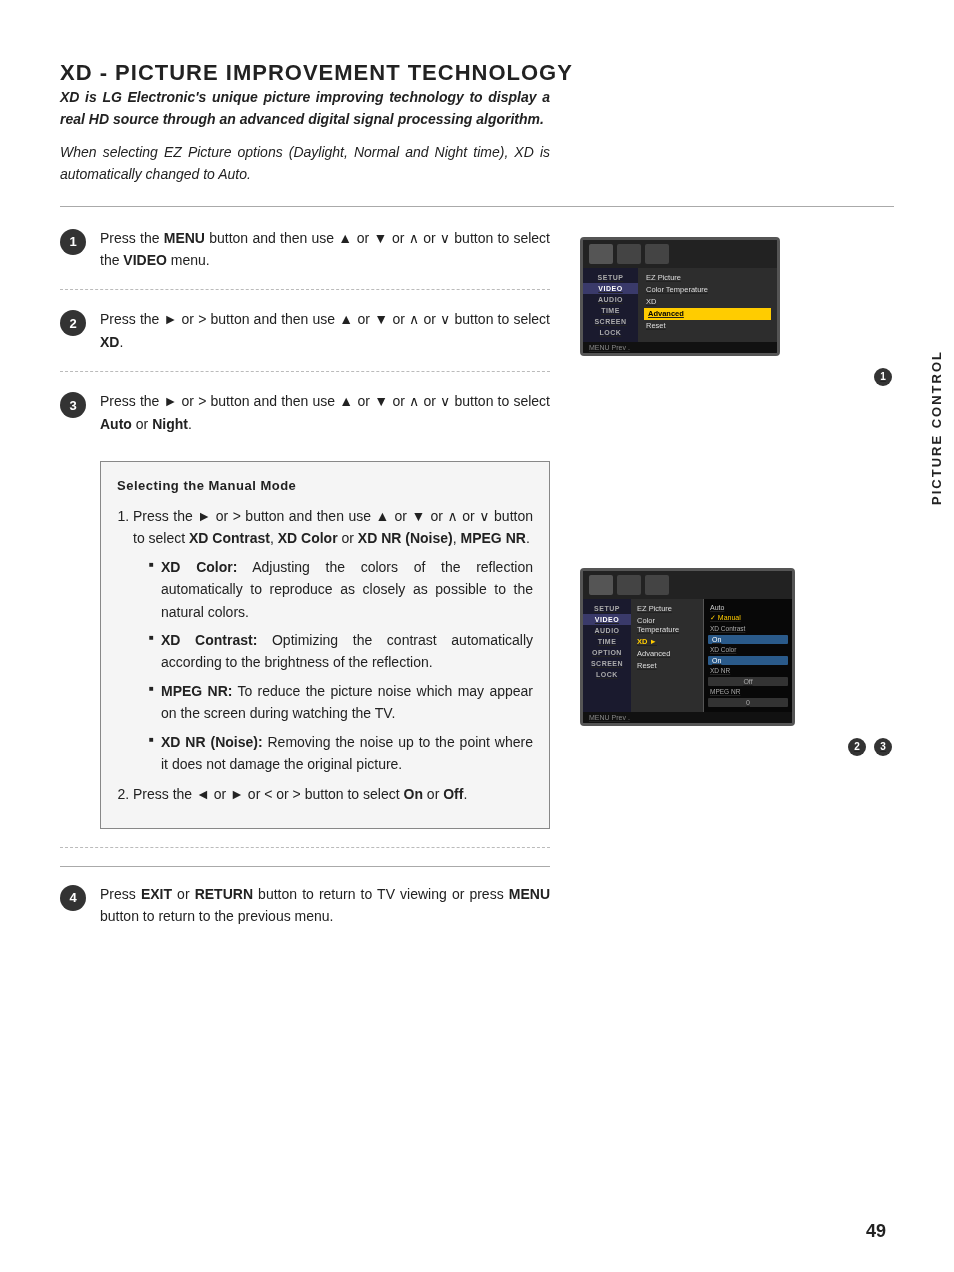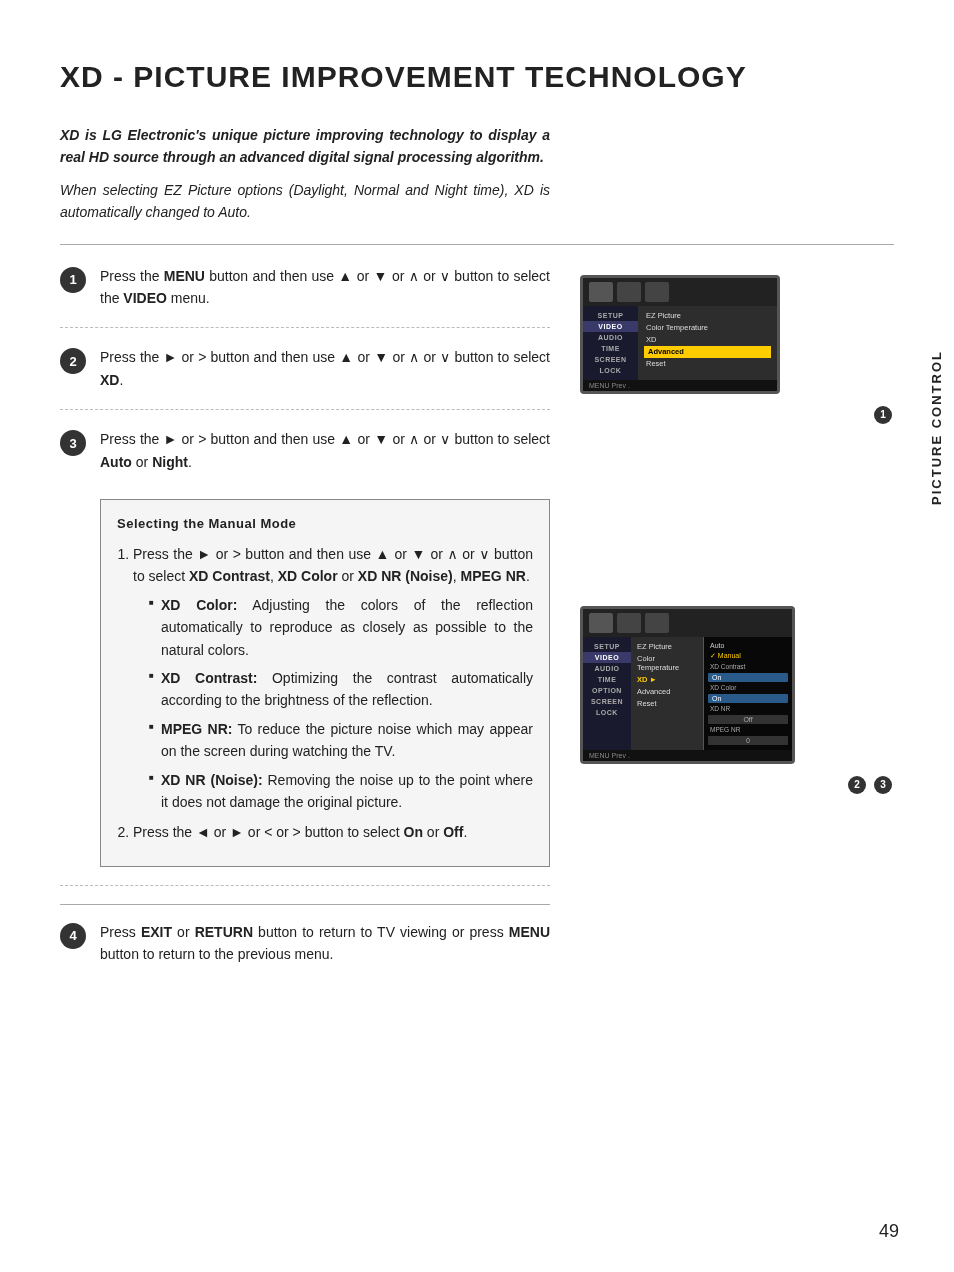--- a/index.html
+++ b/index.html
@@ -30,32 +30,31 @@
       font-size: 13px;
       font-weight: bold;
       letter-spacing: 2px;
       color: #222;
     }
 
     
     .page-number {
       position: absolute;
       bottom: 30px;
-      right: 55px;
+      right: 68px;
       font-size: 18px;
-      font-weight: normal;
+      font-weight: bold;
       margin-top: 8px;
     }
 
     
     .page-title {
-      font-size: 30px;
+      font-size: 22px;
       font-weight: bold;
       letter-spacing: 1px;
-      margin-bottom: 30px;
       margin-top: 20px;
       text-transform: uppercase;
     }
 
     
     .intro-block {
       max-width: 490px;
       margin-bottom: 20px;
       line-height: 1.6;
       font-style: italic;
@@ -233,20 +232,21 @@
       color: #fff;
       font-size: 10px;
       font-weight: bold;
       align-items: center;
       justify-content: center;
       margin: 2px;
     }
 
     .tv-screen-group {
       margin-top: 10px;
+      text-decoration: underline;
     }
     .tv-sub-item {
       font-size: 7px;
       color: #ccc;
       padding: 1.5px 2px;
     }
     .tv-sub-item.checked {
       color: #ffcc00;
     }
     .tv-sub-item.label {

